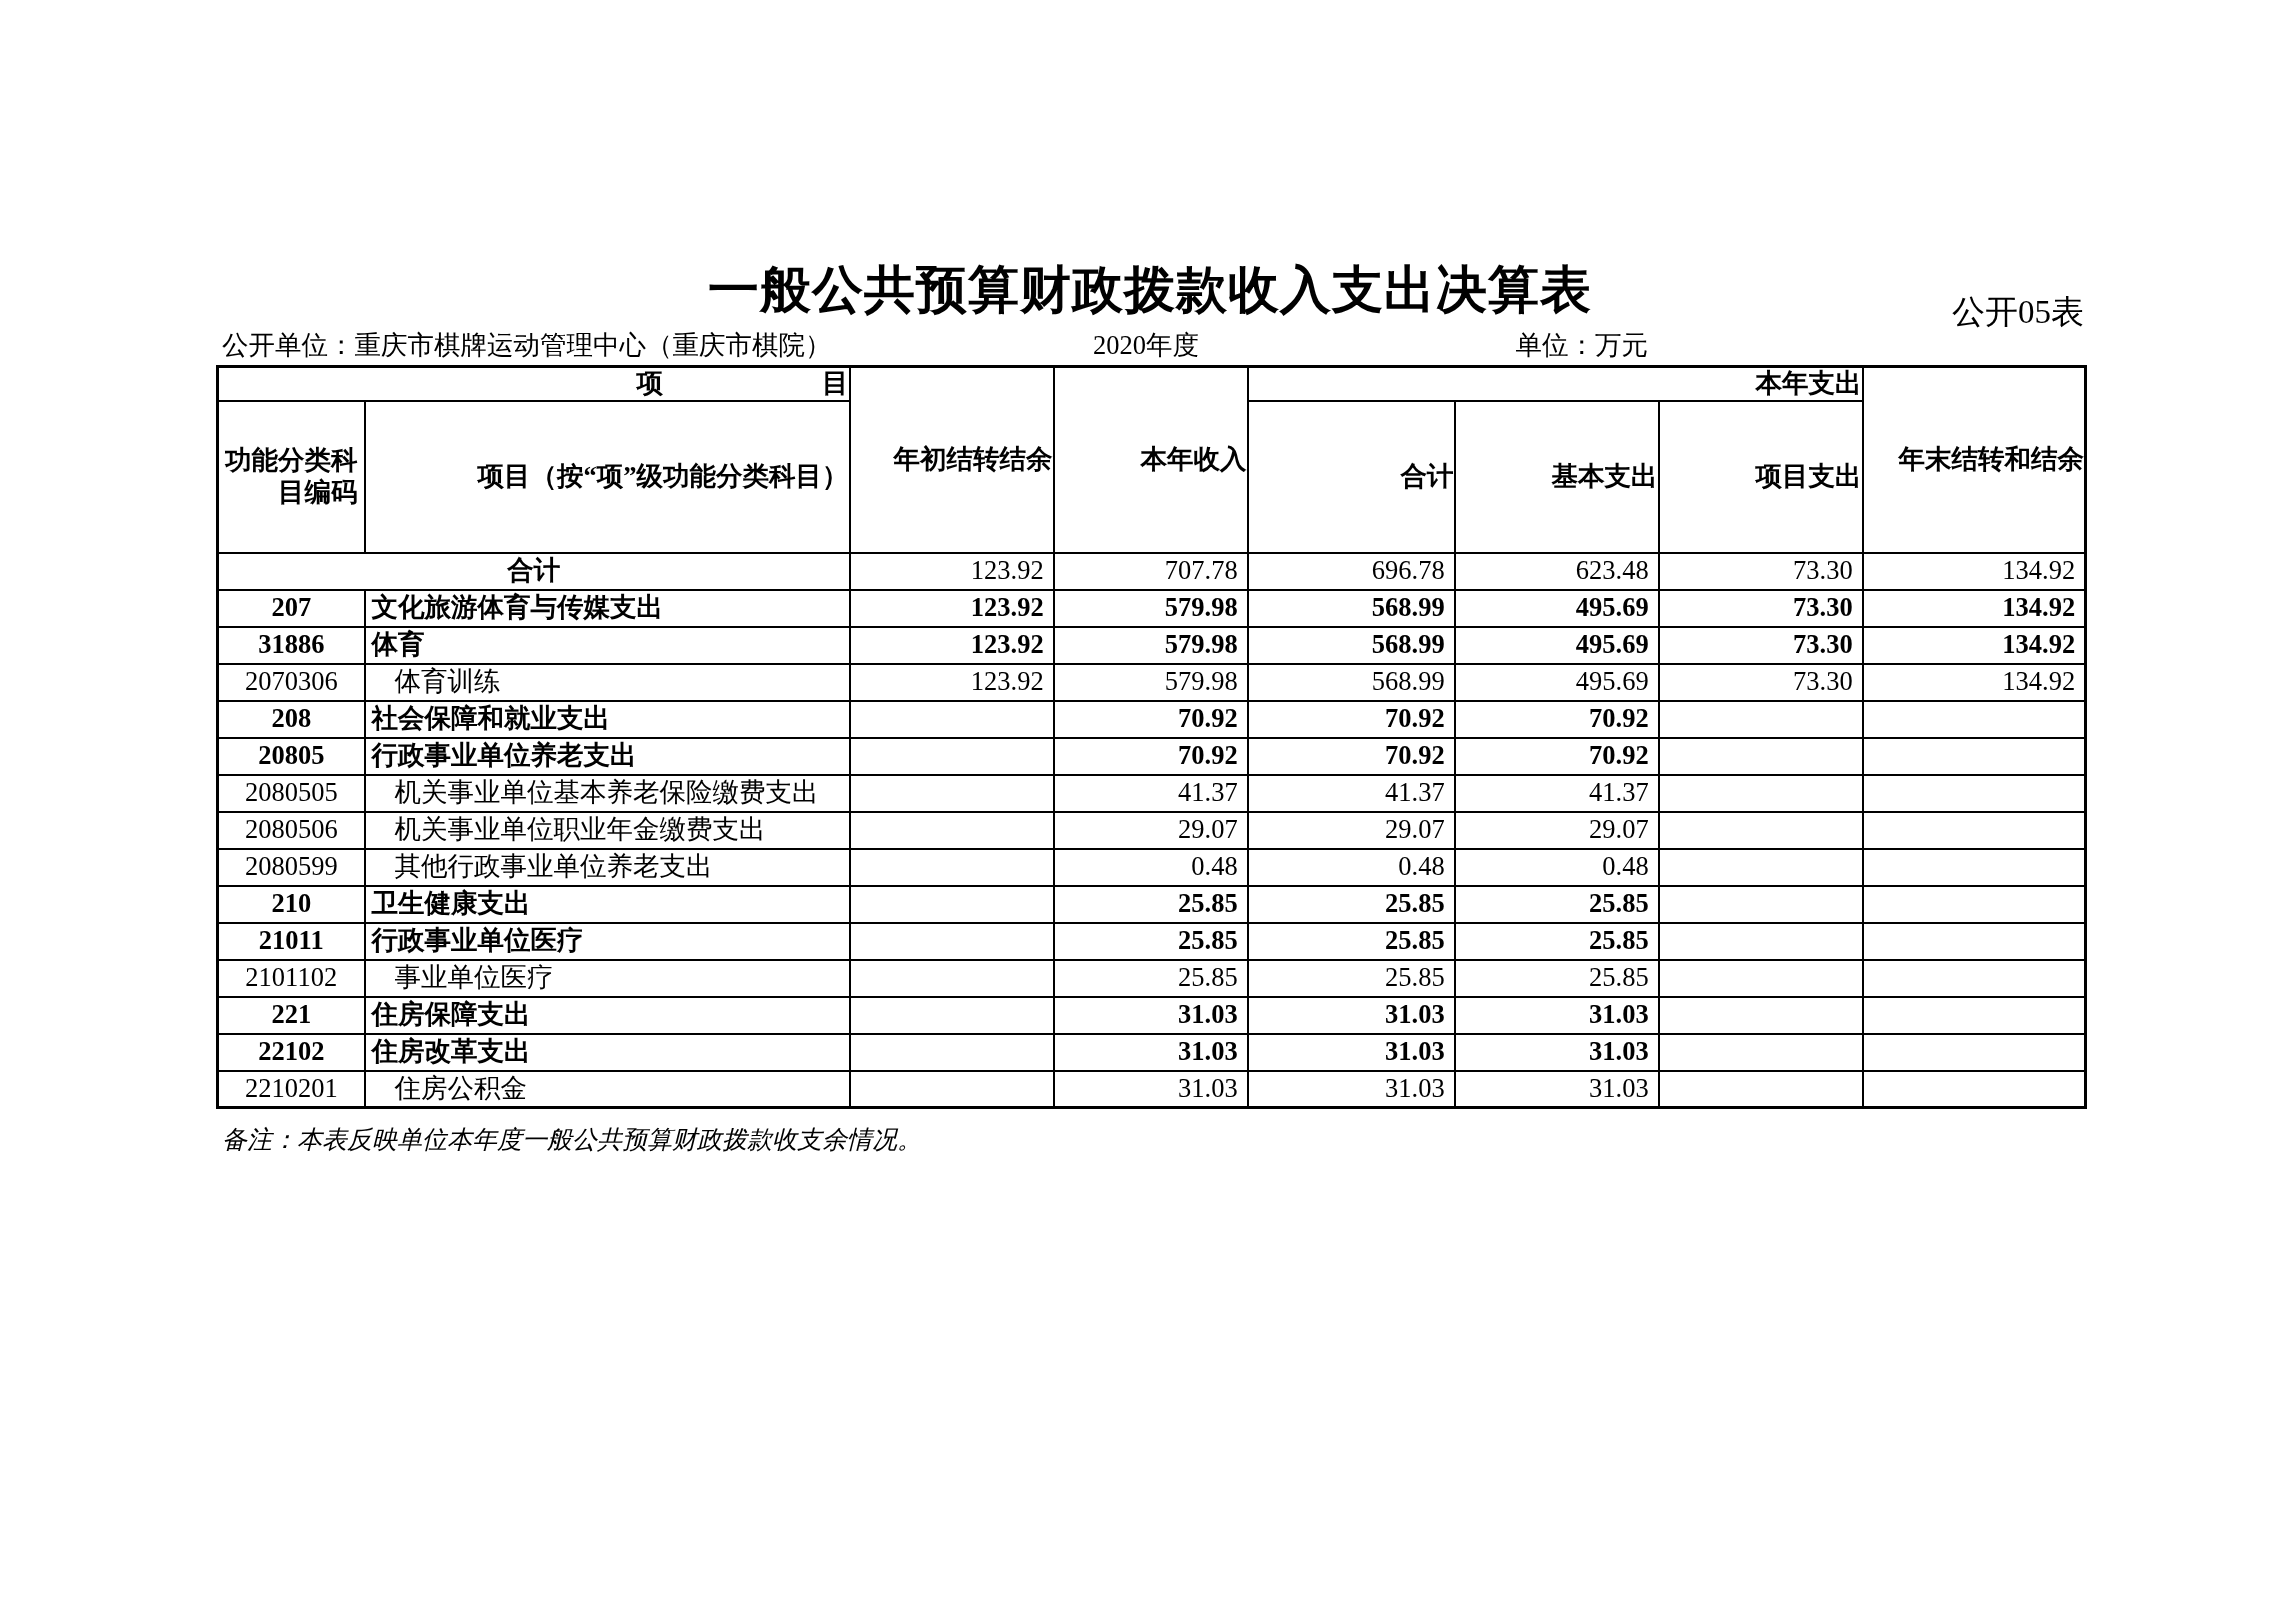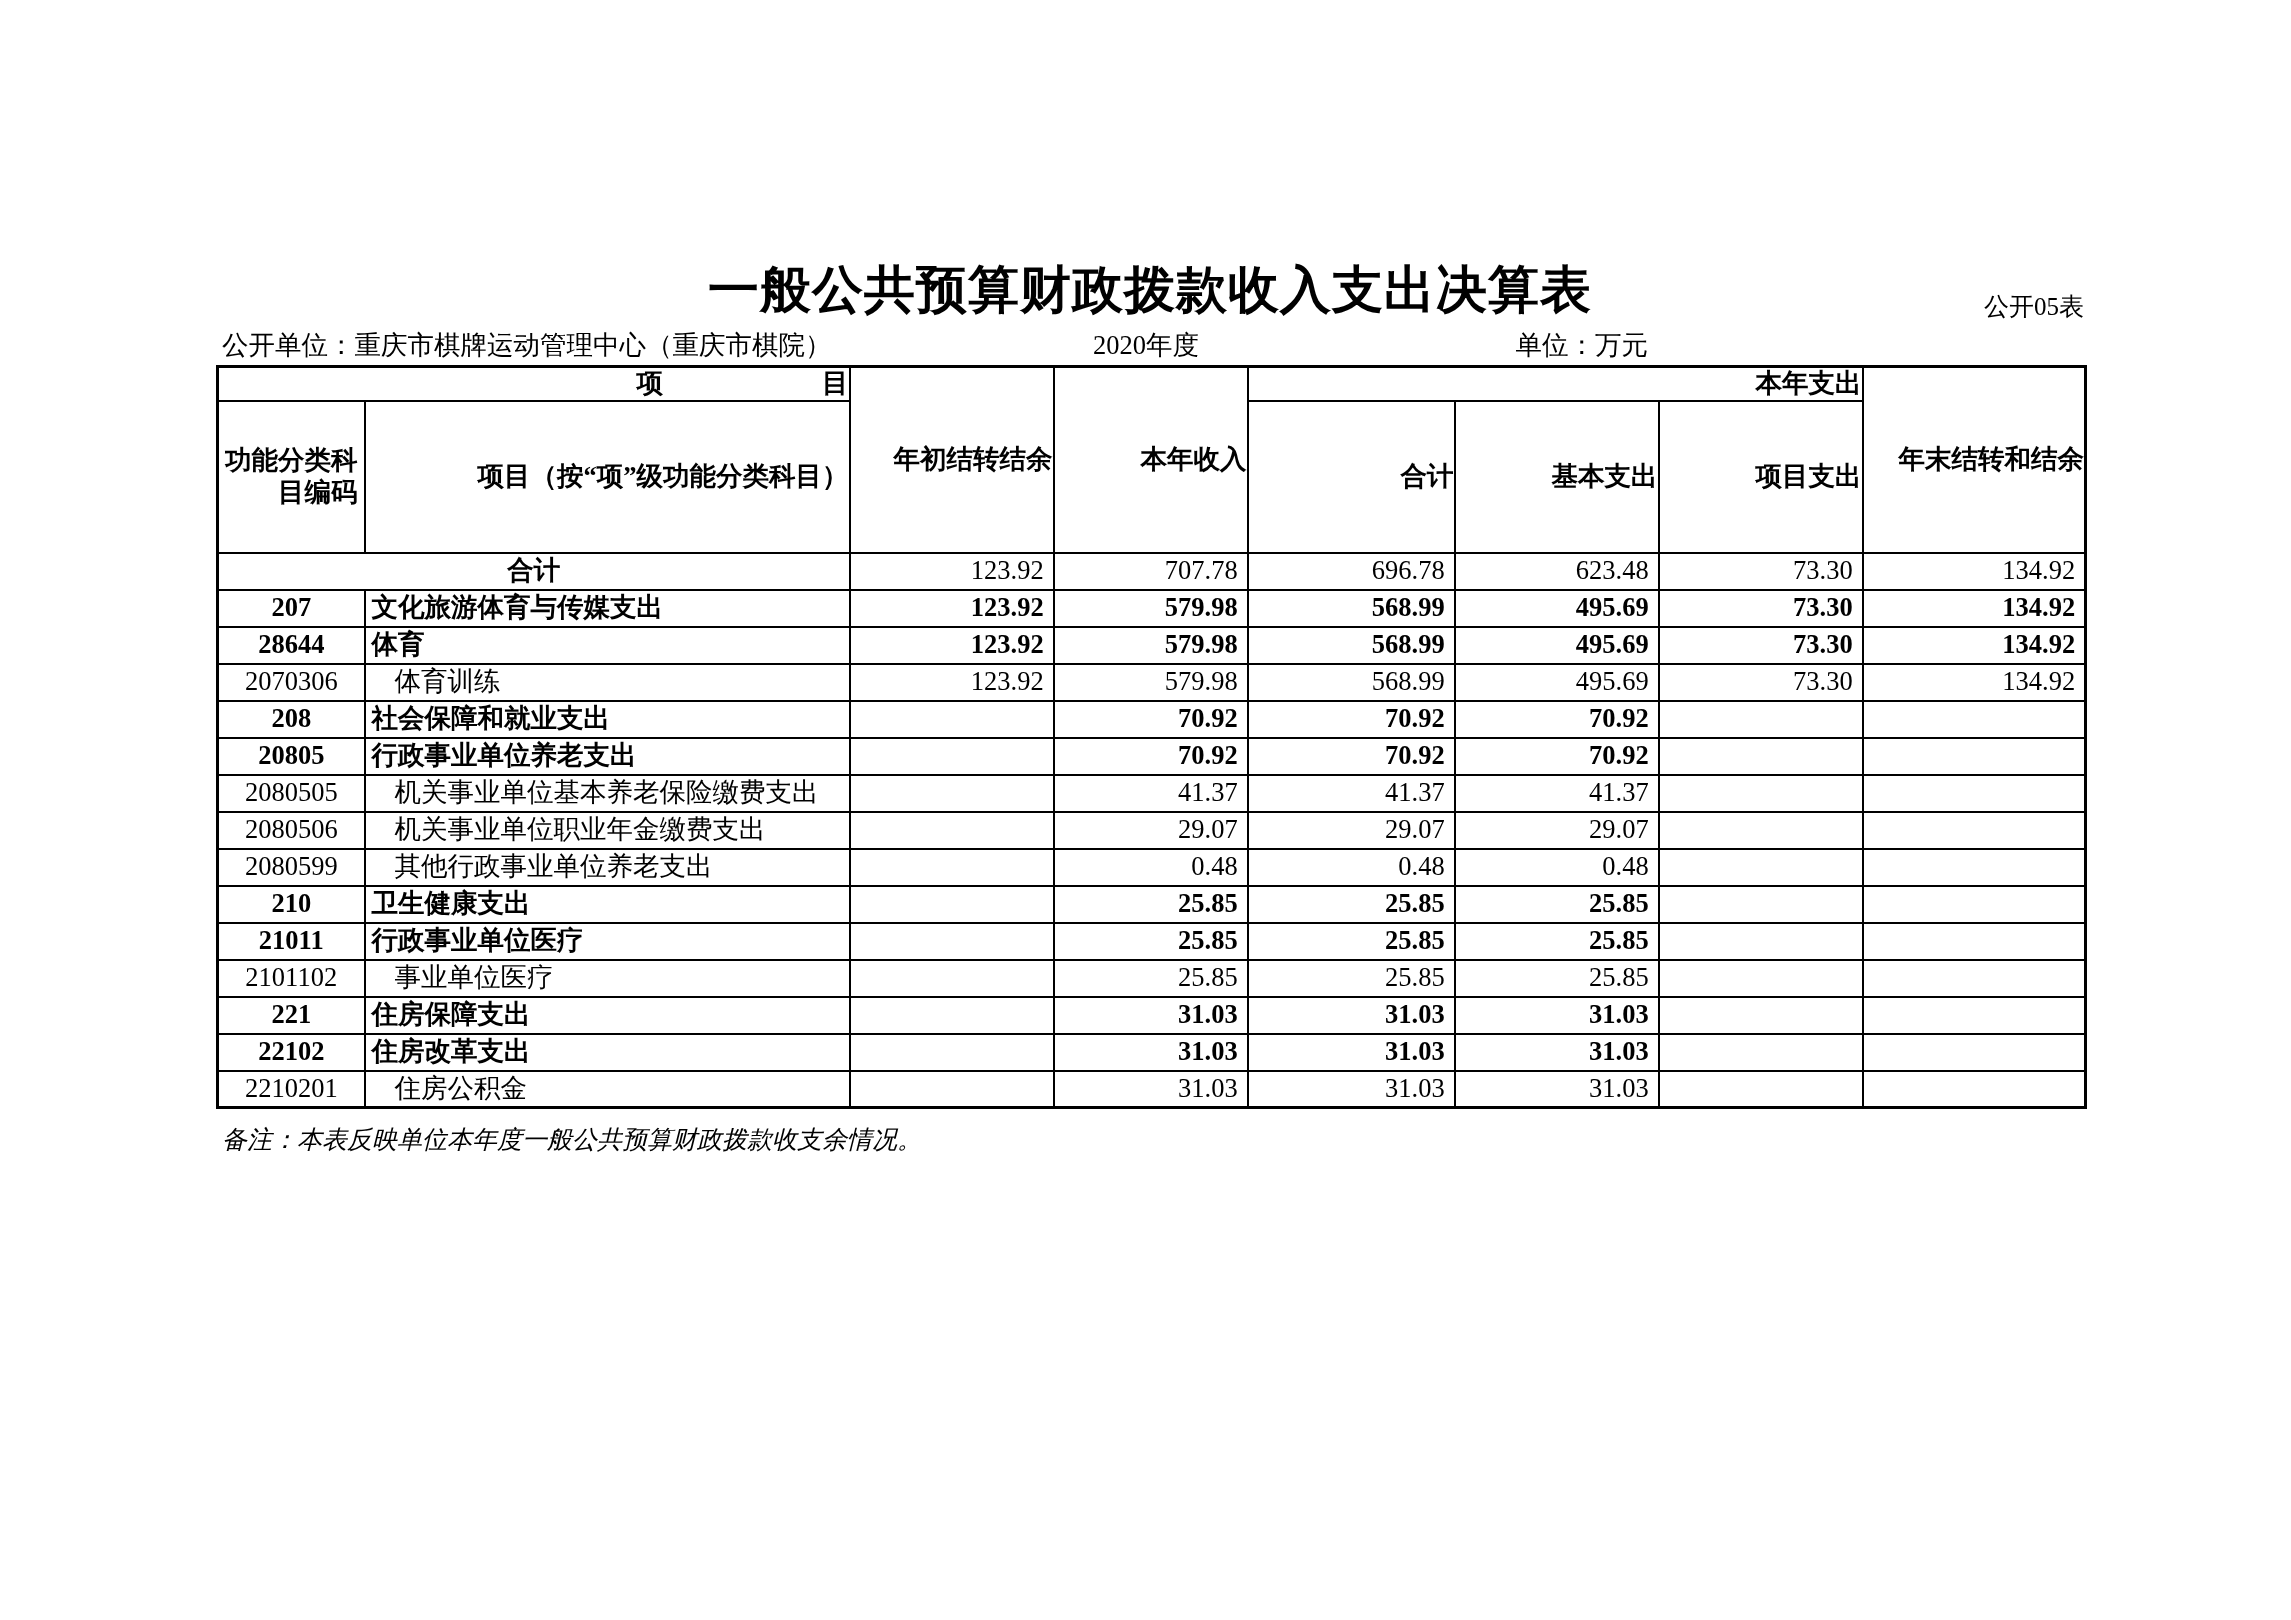--- a/index.html
+++ b/index.html
@@ -13,21 +13,21 @@
   .doc-title {
     position:absolute; left:216px; top:220px; width:1868px;
     text-align:center;
     font-family:"Liberation Sans", sans-serif;
     font-weight:bold; font-size:51px; letter-spacing:1px;
     white-space:nowrap;
     margin-top:36px;
   }
   .form-code {
     position:absolute; right:208px; top:290px;
-    font-size:25px; white-space:nowrap;
+    font-size:33px; white-space:nowrap;
   }
   .meta-row { position:absolute; left:0; top:327px; width:1856px; height:33px; font-size:26.5px; }
   .meta-publish-unit { position:absolute; left:222px; white-space:nowrap; }
   .meta-year { position:absolute; left:1093px; white-space:nowrap; }
   .meta-unit { position:absolute; right:208px; white-space:nowrap; }
 
   table.budget {
     position:absolute; left:216px; top:365px;
     width:1868px;
     border-collapse:collapse; table-layout:fixed;
@@ -111,21 +111,21 @@
         <td class="code-cell">207</td>
         <td class="name-cell">文化旅游体育与传媒支出</td>
         <td class="num-cell">123.92</td>
         <td class="num-cell">579.98</td>
         <td class="num-cell">568.99</td>
         <td class="num-cell">495.69</td>
         <td class="num-cell">73.30</td>
         <td class="num-cell">134.92</td>
       </tr>
       <tr class="emph">
-        <td class="code-cell">28644</td>
+        <td class="code-cell">31886</td>
         <td class="name-cell">体育</td>
         <td class="num-cell">123.92</td>
         <td class="num-cell">579.98</td>
         <td class="num-cell">568.99</td>
         <td class="num-cell">495.69</td>
         <td class="num-cell">73.30</td>
         <td class="num-cell">134.92</td>
       </tr>
       <tr>
         <td class="code-cell">2070306</td>

